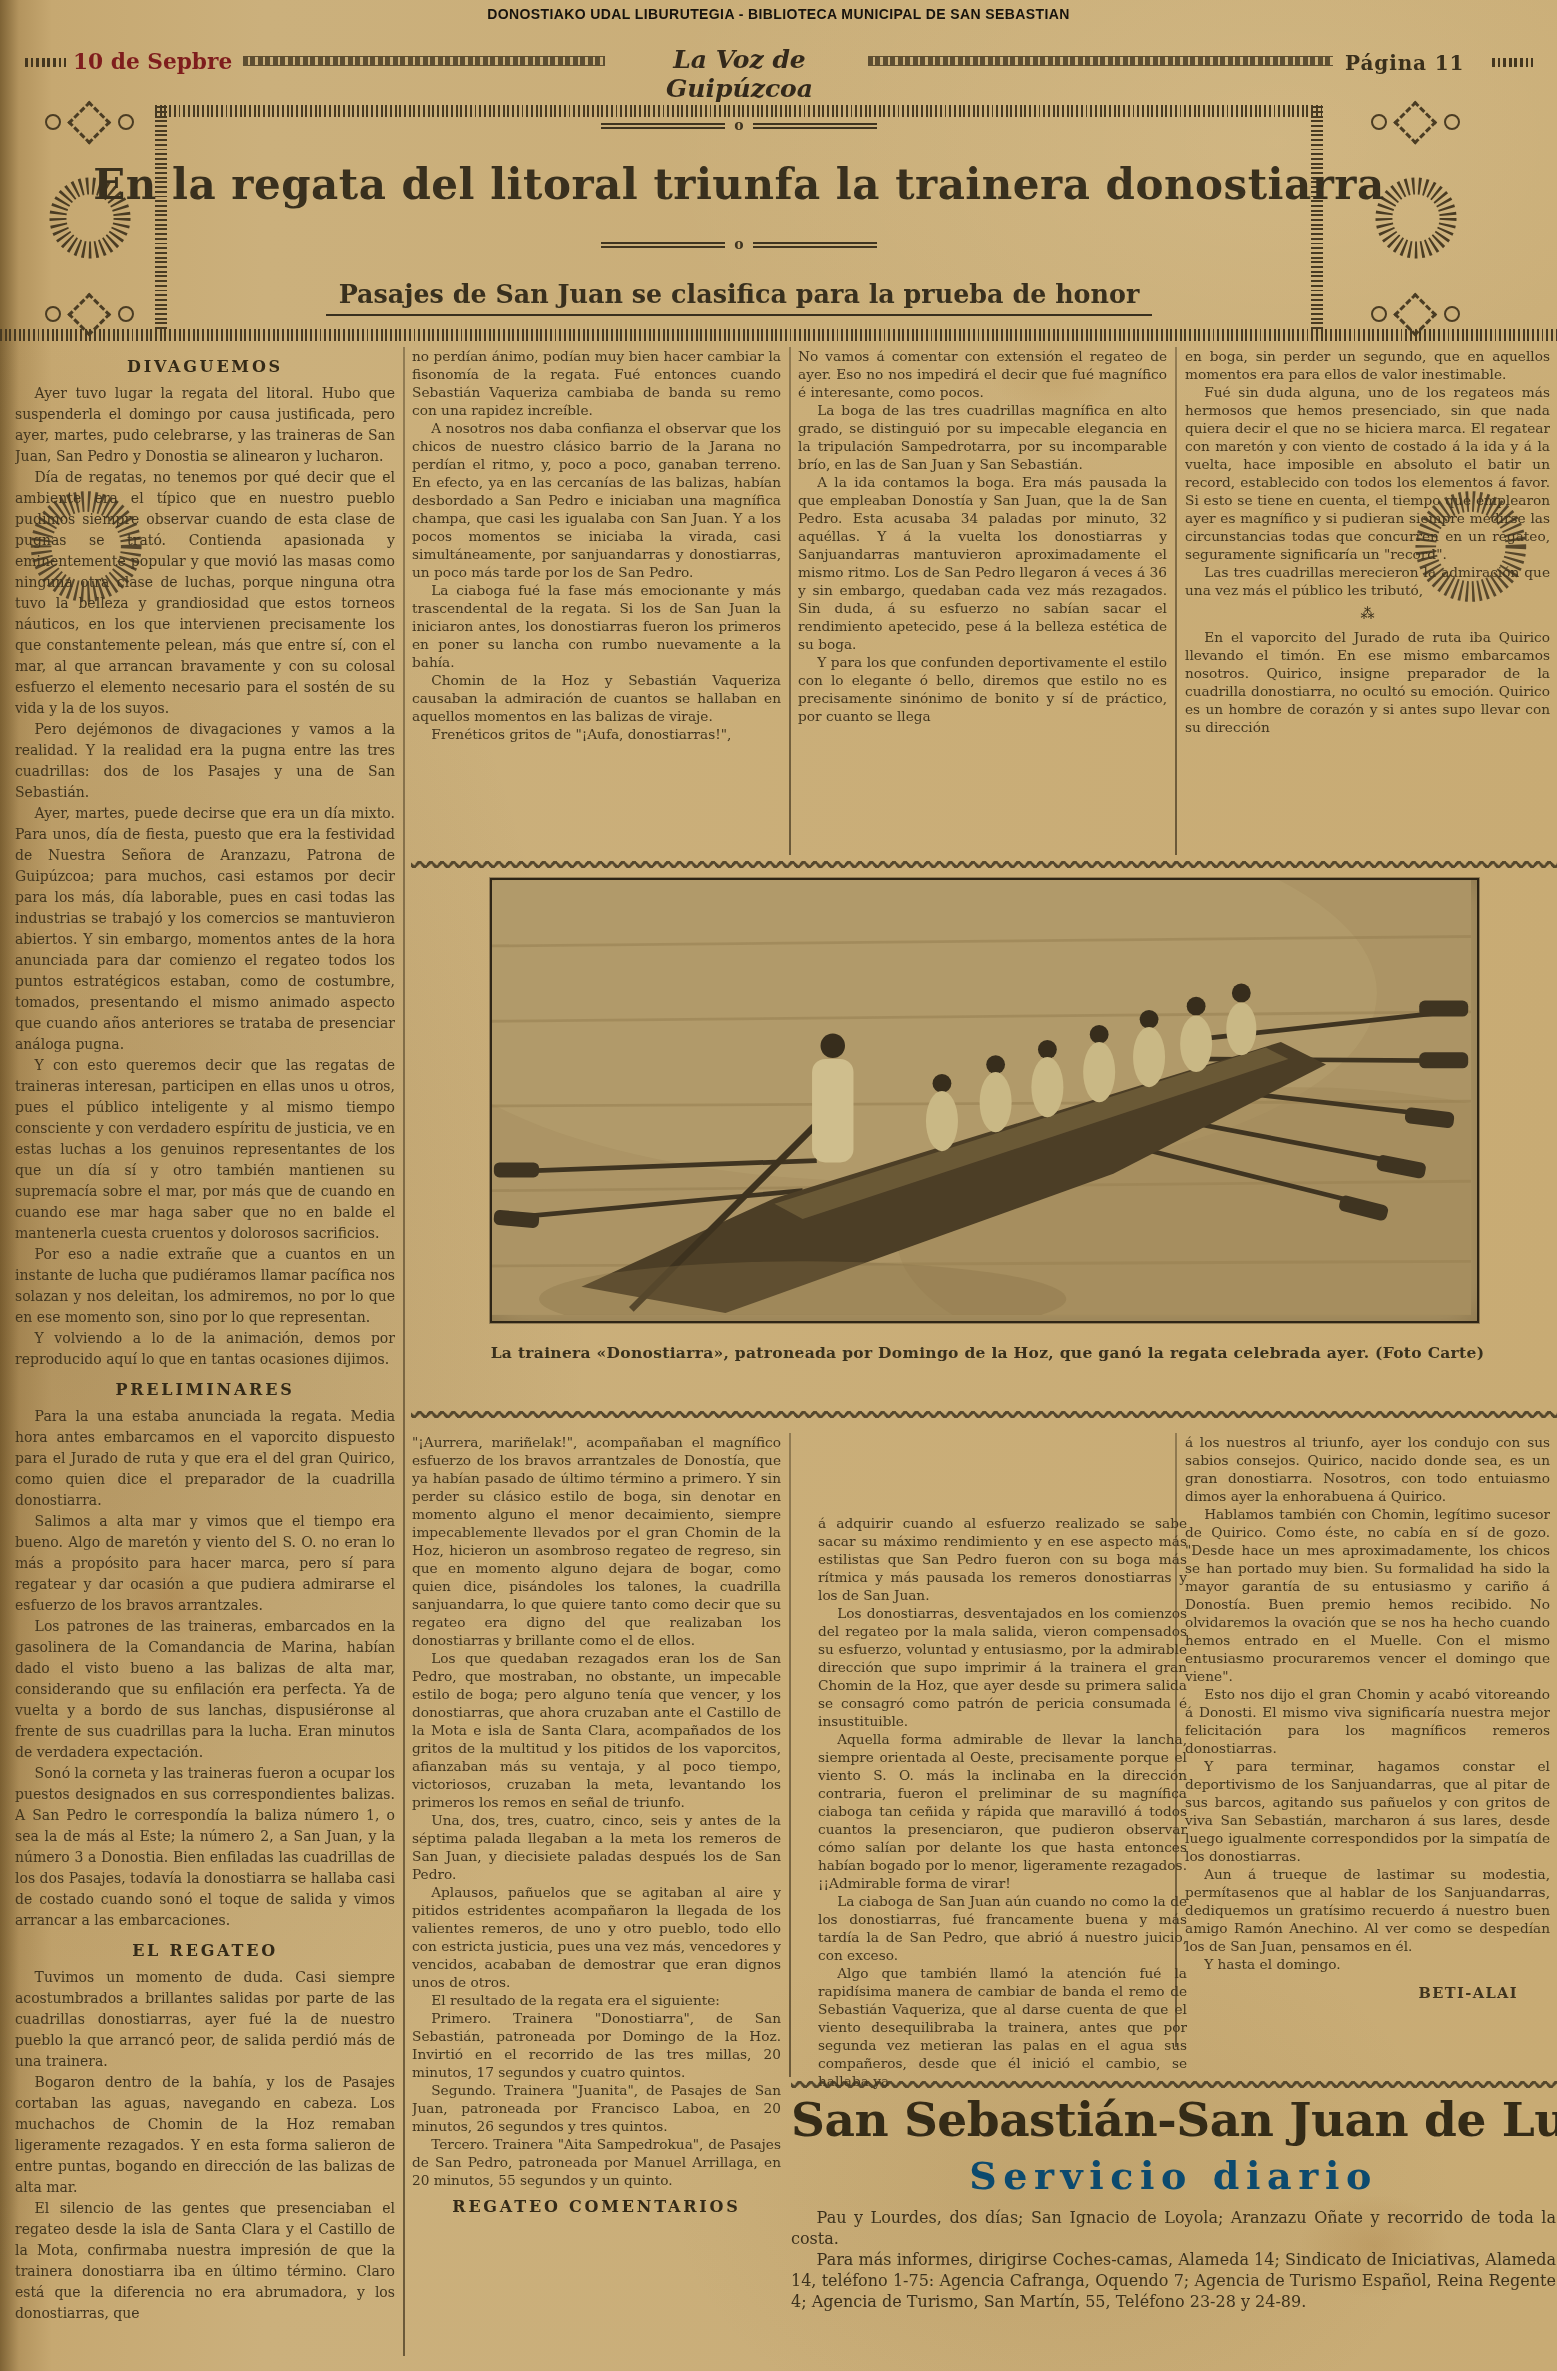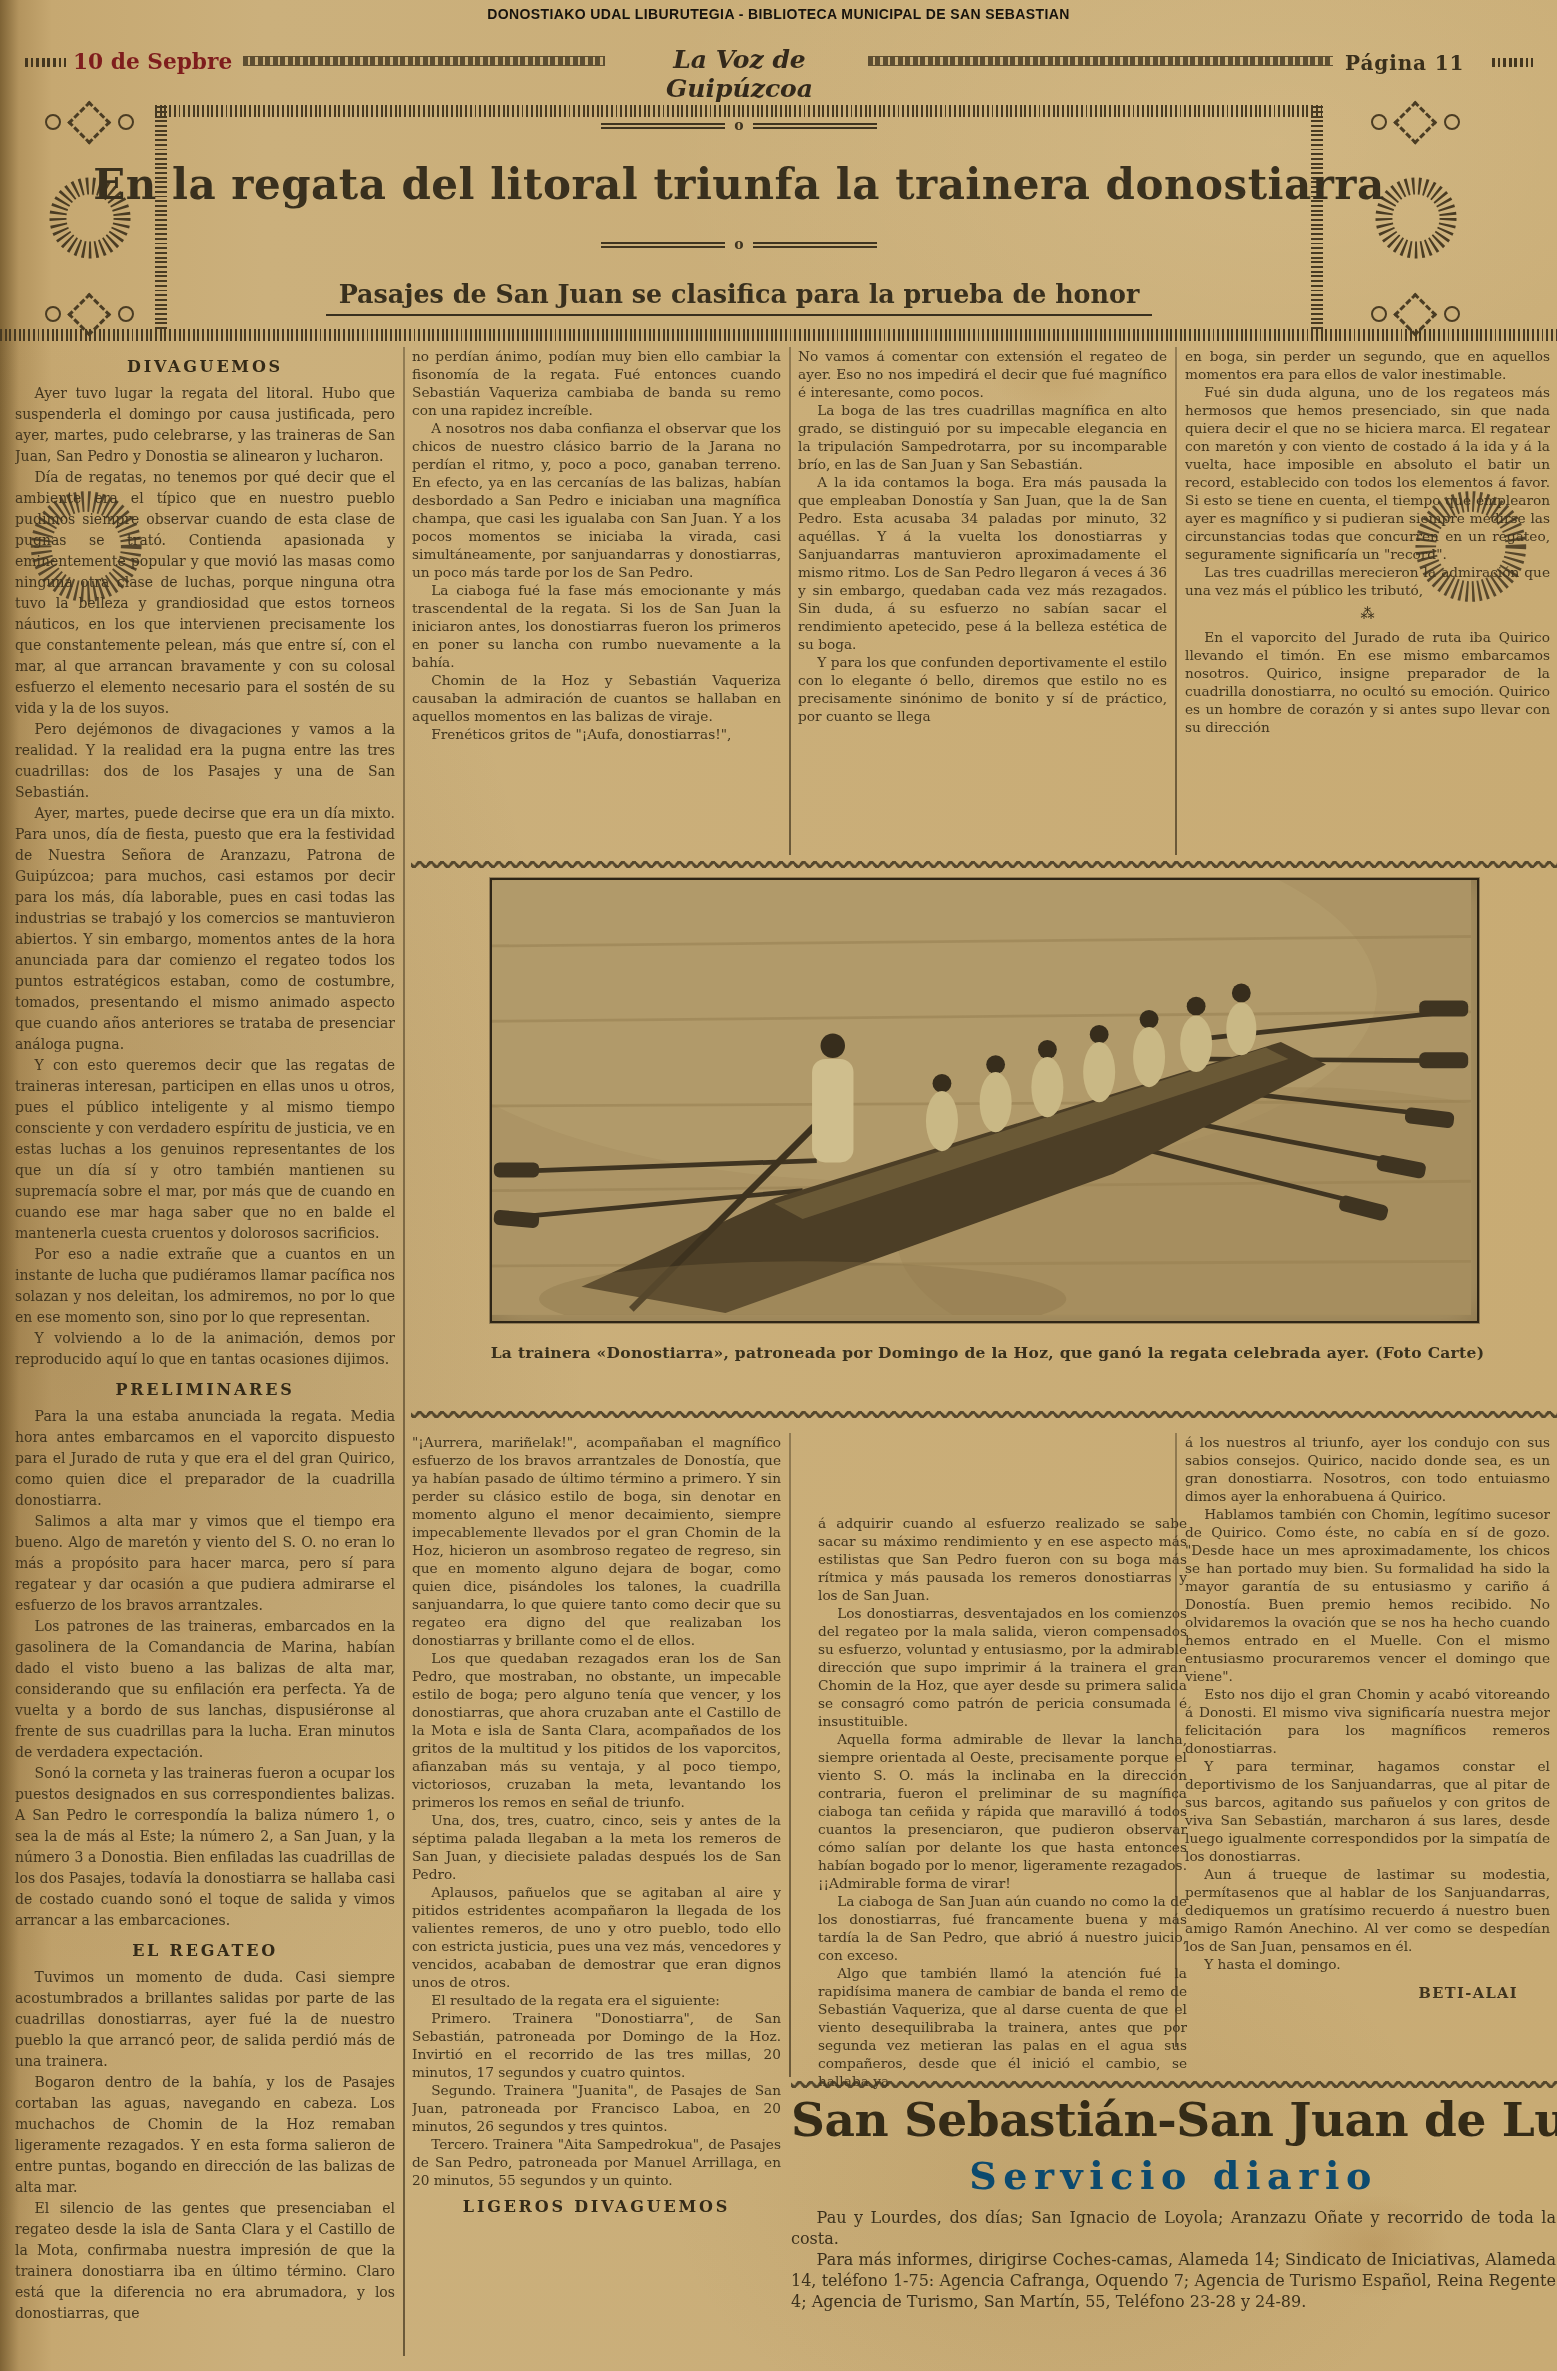--- a/index.html
+++ b/index.html
@@ -175,21 +175,21 @@
     <p>Para la una estaba anunciada la regata. Media hora antes embarcamos en el vaporcito dispuesto para el Jurado de ruta y que era el del gran Quirico, como quien dice el preparador de la cuadrilla donostiarra.</p>
     <p>Salimos a alta mar y vimos que el tiempo era bueno. Algo de maretón y viento del S. O. no eran lo más a propósito para hacer marca, pero sí para regatear y dar ocasión a que pudiera admirarse el esfuerzo de los bravos arrantzales.</p>
     <p>Los patrones de las traineras, embarcados en la gasolinera de la Comandancia de Marina, habían dado el visto bueno a las balizas de alta mar, considerando que su enfilación era perfecta. Ya de vuelta y a bordo de sus lanchas, dispusiéronse al frente de sus cuadrillas para la lucha. Eran minutos de verdadera expectación.</p>
     <p>Sonó la corneta y las traineras fueron a ocupar los puestos designados en sus correspondientes balizas. A San Pedro le correspondía la baliza número 1, o sea la de más al Este; la número 2, a San Juan, y la número 3 a Donostia. Bien enfiladas las cuadrillas de los dos Pasajes, todavía la donostiarra se hallaba casi de costado cuando sonó el toque de salida y vimos arrancar a las embarcaciones.</p>
     <div class="col-head">EL REGATEO</div>
     <p>Tuvimos un momento de duda. Casi siempre acostumbrados a brillantes salidas por parte de las cuadrillas donostiarras, ayer fué la de nuestro pueblo la que arrancó peor, de salida perdió más de una trainera.</p>
     <p>Bogaron dentro de la bahía, y los de Pasajes cortaban las aguas, navegando en cabeza. Los muchachos de Chomin de la Hoz remaban ligeramente rezagados. Y en esta forma salieron de entre puntas, bogando en dirección de las balizas de alta mar.</p>
     <p>El silencio de las gentes que presenciaban el regateo desde la isla de Santa Clara y el Castillo de la Mota, confirmaba nuestra impresión de que la trainera donostiarra iba en último término. Claro está que la diferencia no era abrumadora, y los donostiarras, que</p>
   </div>
 <div class="newscol" style="left:412px;top:347px;width:369px;height:508px;">
-    <p class="noindent">no perdían ánimo, podían muy bien ello cambiar la fisonomía de la regata. Fué entonces cuando Sebastián Vaqueriza cambiaba de banda su remo con una rapidez increíble.</p>
+    <p class="noindent">no perdían ánimo, podían muy bien hacer cambiar la fisonomía de la regata. Fué entonces cuando Sebastián Vaqueriza cambiaba de banda su remo con una rapidez increíble.</p>
     <p>A nosotros nos daba confianza el observar que los chicos de nuestro clásico barrio de la Jarana no perdían el ritmo, y, poco a poco, ganaban terreno. En efecto, ya en las cercanías de las balizas, habían desbordado a San Pedro e iniciaban una magnífica champa, que casi les igualaba con San Juan. Y a los pocos momentos se iniciaba la virada, casi simultáneamente, por sanjuandarras y donostiarras, un poco más tarde por los de San Pedro.</p>
     <p>La ciaboga fué la fase más emocionante y más trascendental de la regata. Si los de San Juan la iniciaron antes, los donostiarras fueron los primeros en poner su lancha con rumbo nuevamente a la bahía.</p>
     <p>Chomin de la Hoz y Sebastián Vaqueriza causaban la admiración de cuantos se hallaban en aquellos momentos en las balizas de viraje.</p>
     <p>Frenéticos gritos de "¡Aufa, donostiarras!",</p>
   </div>
 <div class="newscol" style="left:798px;top:347px;width:369px;height:508px;">
     <p class="noindent">No vamos á comentar con extensión el regateo de ayer. Eso no nos impedirá el decir que fué magnífico é interesante, como pocos.</p>
     <p>La boga de las tres cuadrillas magnífica en alto grado, se distinguió por su impecable elegancia en la tripulación Sampedrotarra, por su incomparable brío, en las de San Juan y San Sebastián.</p>
     <p>A la ida contamos la boga. Era más pausada la que empleaban Donostía y San Juan, que la de San Pedro. Esta acusaba 34 paladas por minuto, 32 aquéllas. Y á la vuelta los donostiarras y Sanjuandarras mantuvieron aproximadamente el mismo ritmo. Los de San Pedro llegaron á veces á 36 y sin embargo, quedaban cada vez más rezagados. Sin duda, á su esfuerzo no sabían sacar el rendimiento apetecido, pese á la belleza estética de su boga.</p>
     <p>Y para los que confunden deportivamente el estilo con lo elegante ó bello, diremos que estilo no es precisamente sinónimo de bonito y sí de práctico, por cuanto se llega</p>
@@ -276,21 +276,21 @@
 
 <div class="newscol" style="left:412px;top:1433px;width:369px;height:902px;">
     <p class="noindent">"¡Aurrera, mariñelak!", acompañaban el magnífico esfuerzo de los bravos arrantzales de Donostía, que ya habían pasado de último término a primero. Y sin perder su clásico estilo de boga, sin denotar en momento alguno el menor decaimiento, siempre impecablemente llevados por el gran Chomin de la Hoz, hicieron un asombroso regateo de regreso, sin que en momento alguno dejara de bogar, como quien dice, pisándoles los talones, la cuadrilla sanjuandarra, lo que quiere tanto como decir que su regateo era digno del que realizaban los donostiarras y brillante como el de ellos.</p>
     <p>Los que quedaban rezagados eran los de San Pedro, que mostraban, no obstante, un impecable estilo de boga; pero alguno tenía que vencer, y los donostiarras, que ahora cruzaban ante el Castillo de la Mota e isla de Santa Clara, acompañados de los gritos de la multitud y los pitidos de los vaporcitos, afianzaban más su ventaja, y al poco tiempo, victoriosos, cruzaban la meta, levantando los primeros los remos en señal de triunfo.</p>
     <p>Una, dos, tres, cuatro, cinco, seis y antes de la séptima palada llegaban a la meta los remeros de San Juan, y diecisiete paladas después los de San Pedro.</p>
     <p>Aplausos, pañuelos que se agitaban al aire y pitidos estridentes acompañaron la llegada de los valientes remeros, de uno y otro pueblo, todo ello con estricta justicia, pues una vez más, vencedores y vencidos, acababan de demostrar que eran dignos unos de otros.</p>
     <p>El resultado de la regata era el siguiente:</p>
     <p>Primero. Trainera "Donostiarra", de San Sebastián, patroneada por Domingo de la Hoz. Invirtió en el recorrido de las tres millas, 20 minutos, 17 segundos y cuatro quintos.</p>
     <p>Segundo. Trainera "Juanita", de Pasajes de San Juan, patroneada por Francisco Laboa, en 20 minutos, 26 segundos y tres quintos.</p>
     <p>Tercero. Trainera "Aita Sampedrokua", de Pasajes de San Pedro, patroneada por Manuel Arrillaga, en 20 minutos, 55 segundos y un quinto.</p>
-    <div class="col-head">LIGEROS DIVAGUEMOS</div>
+    <div class="col-head">REGATEO COMENTARIOS</div>
   </div>
 <div class="newscol" style="left:798px;top:1514px;width:369px;height:640px;margin-left:20px;">
     <p class="noindent">á adquirir cuando al esfuerzo realizado se sabe sacar su máximo rendimiento y en ese aspecto más estilistas que San Pedro fueron con su boga más rítmica y más pausada los remeros donostiarras y los de San Juan.</p>
     <p>Los donostiarras, desventajados en los comienzos del regateo por la mala salida, vieron compensados su esfuerzo, voluntad y entusiasmo, por la admirable dirección que supo imprimir á la trainera el gran Chomin de la Hoz, que ayer desde su primera salida se consagró como patrón de pericia consumada é insustituible.</p>
     <p>Aquella forma admirable de llevar la lancha, siempre orientada al Oeste, precisamente porque el viento S. O. más la inclinaba en la dirección contraria, fueron el preliminar de su magnífica ciaboga tan ceñida y rápida que maravilló á todos cuantos la presenciaron, que pudieron observar cómo salían por delante los que hasta entonces habían bogado por lo menor, ligeramente rezagados. ¡¡Admirable forma de virar!</p>
     <p>La ciaboga de San Juan aún cuando no como la de los donostiarras, fué francamente buena y más tardía la de San Pedro, que abrió á nuestro juicio, con exceso.</p>
     <p>Algo que también llamó la atención fué la rapidísima manera de cambiar de banda el remo de Sebastián Vaqueriza, que al darse cuenta de que el viento desequilibraba la trainera, antes que por segunda vez metieran las palas en el agua sus compañeros, desde que él inició el cambio, se hallaba ya</p>
   </div>
 <div class="newscol" style="left:1185px;top:1433px;width:365px;height:617px;">
     <p class="noindent">á los nuestros al triunfo, ayer los condujo con sus sabios consejos. Quirico, nacido donde sea, es un gran donostiarra. Nosotros, con todo entuiasmo dimos ayer la enhorabuena á Quirico.</p>

